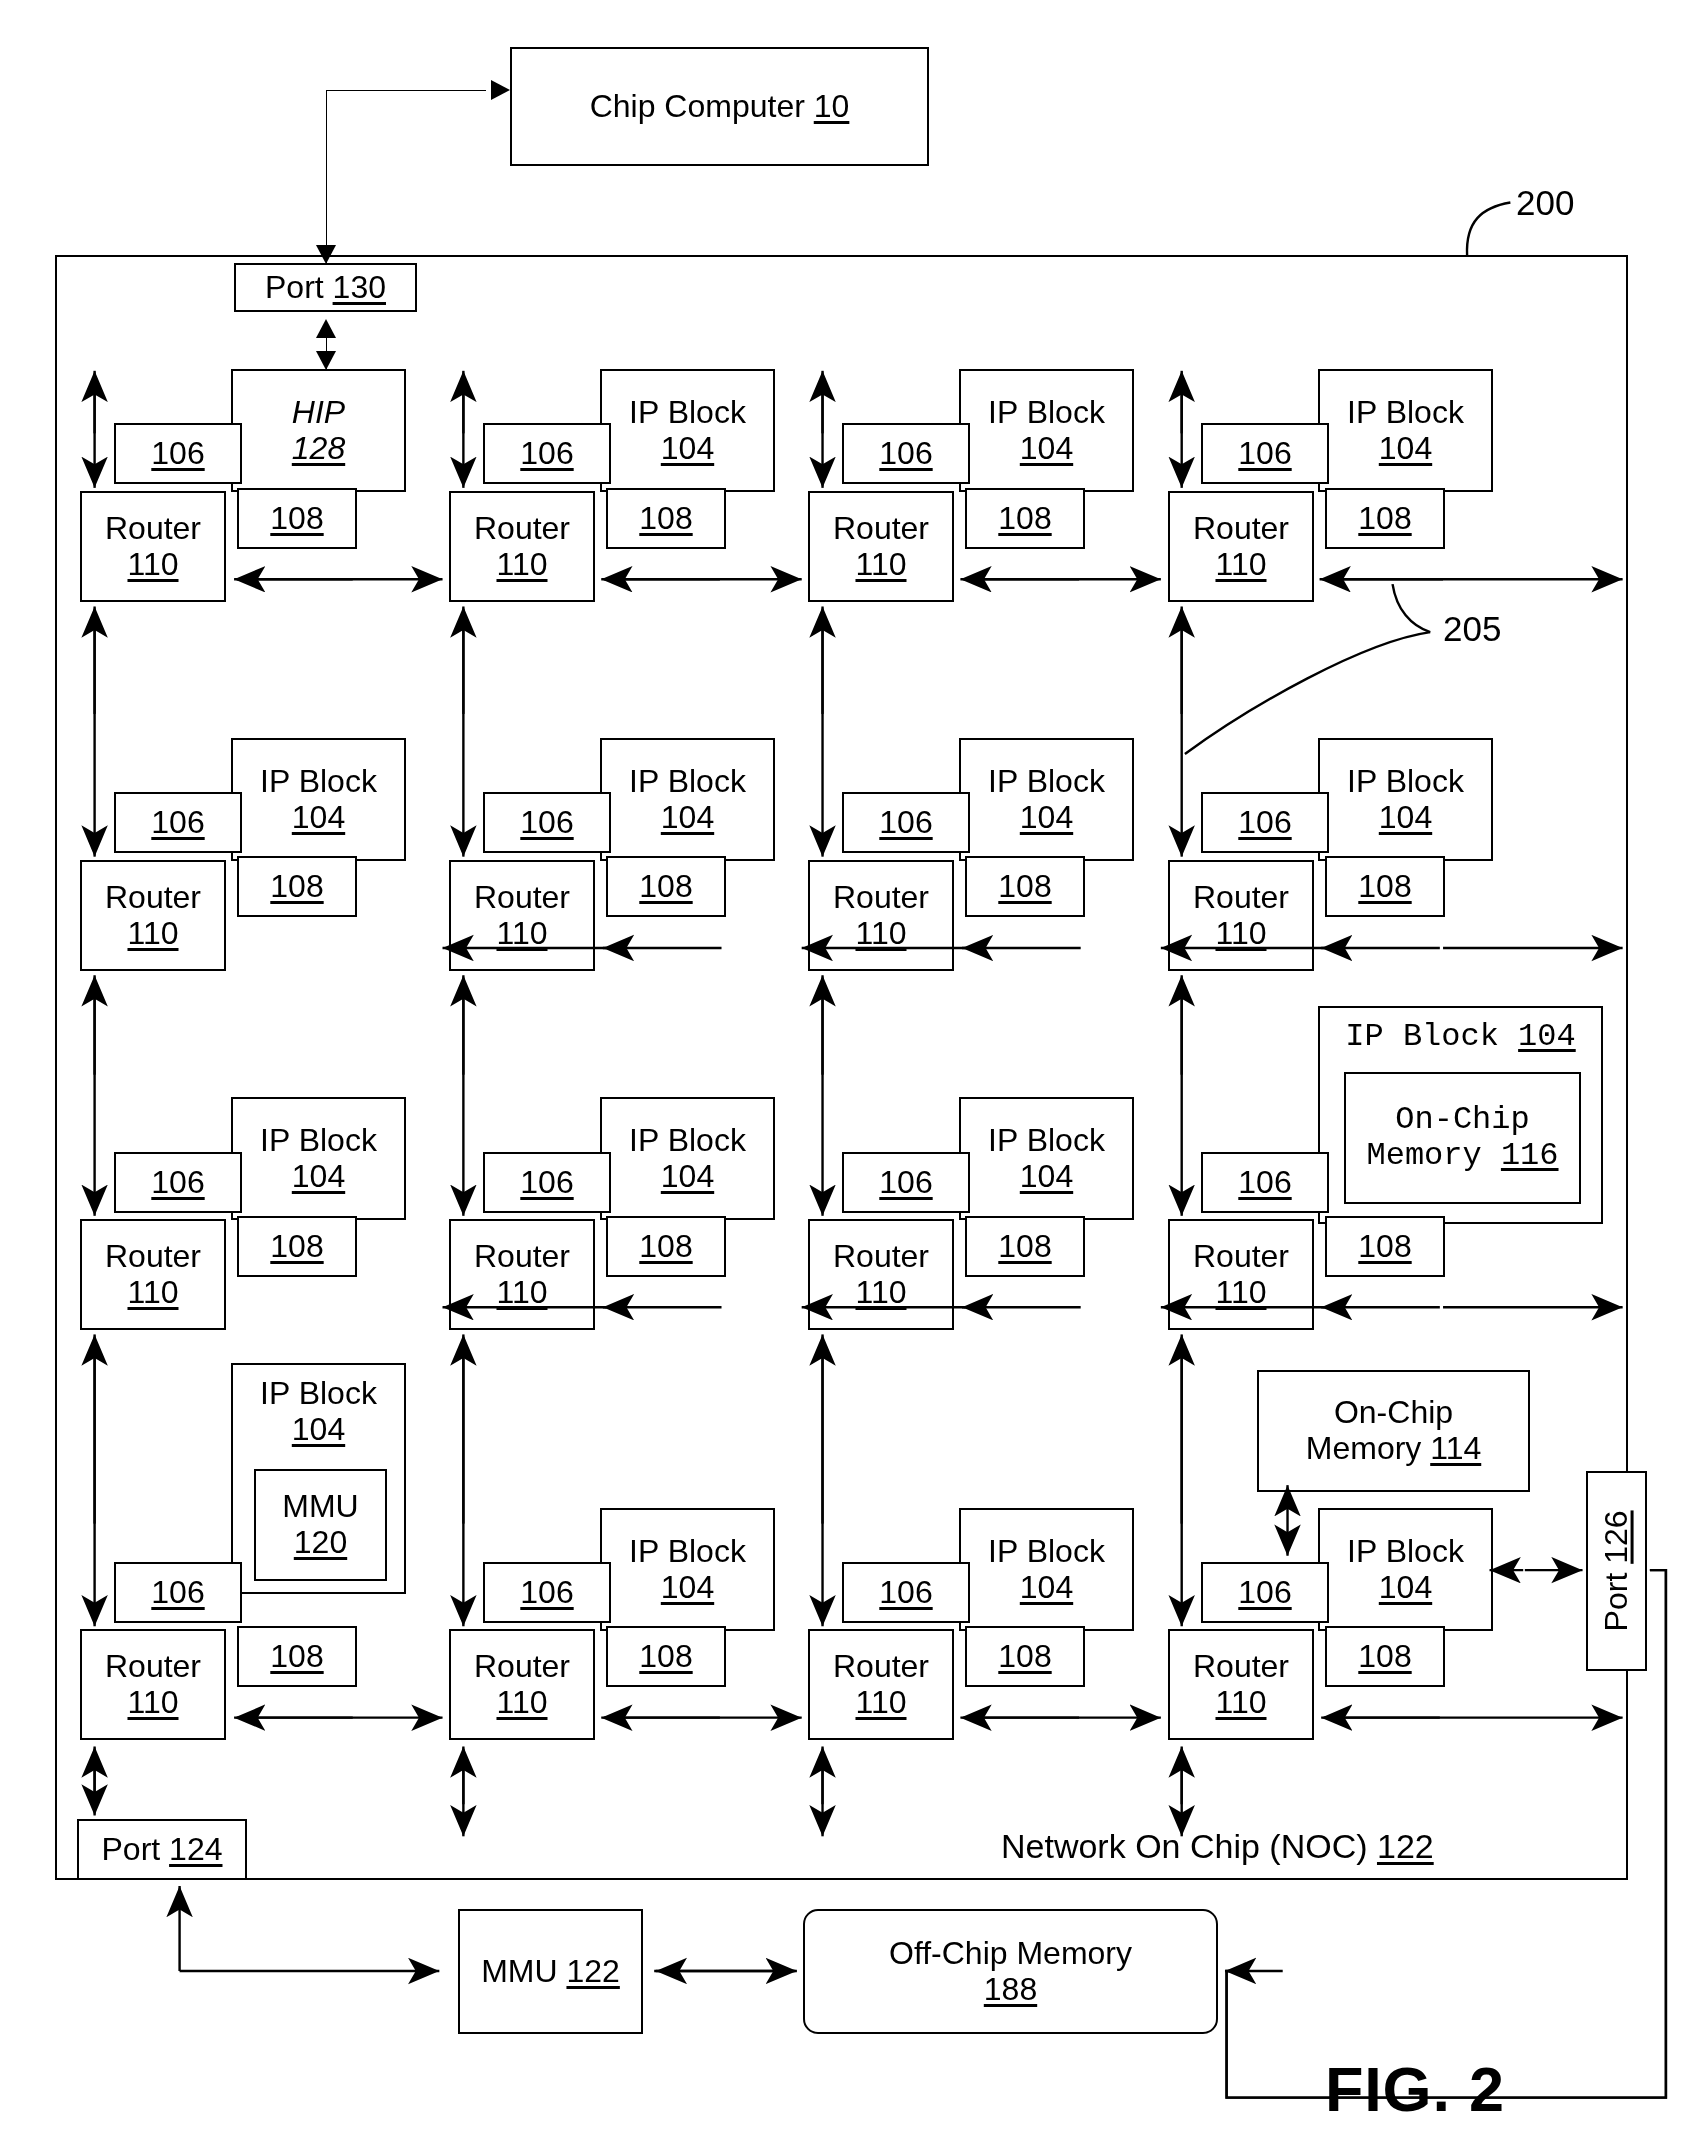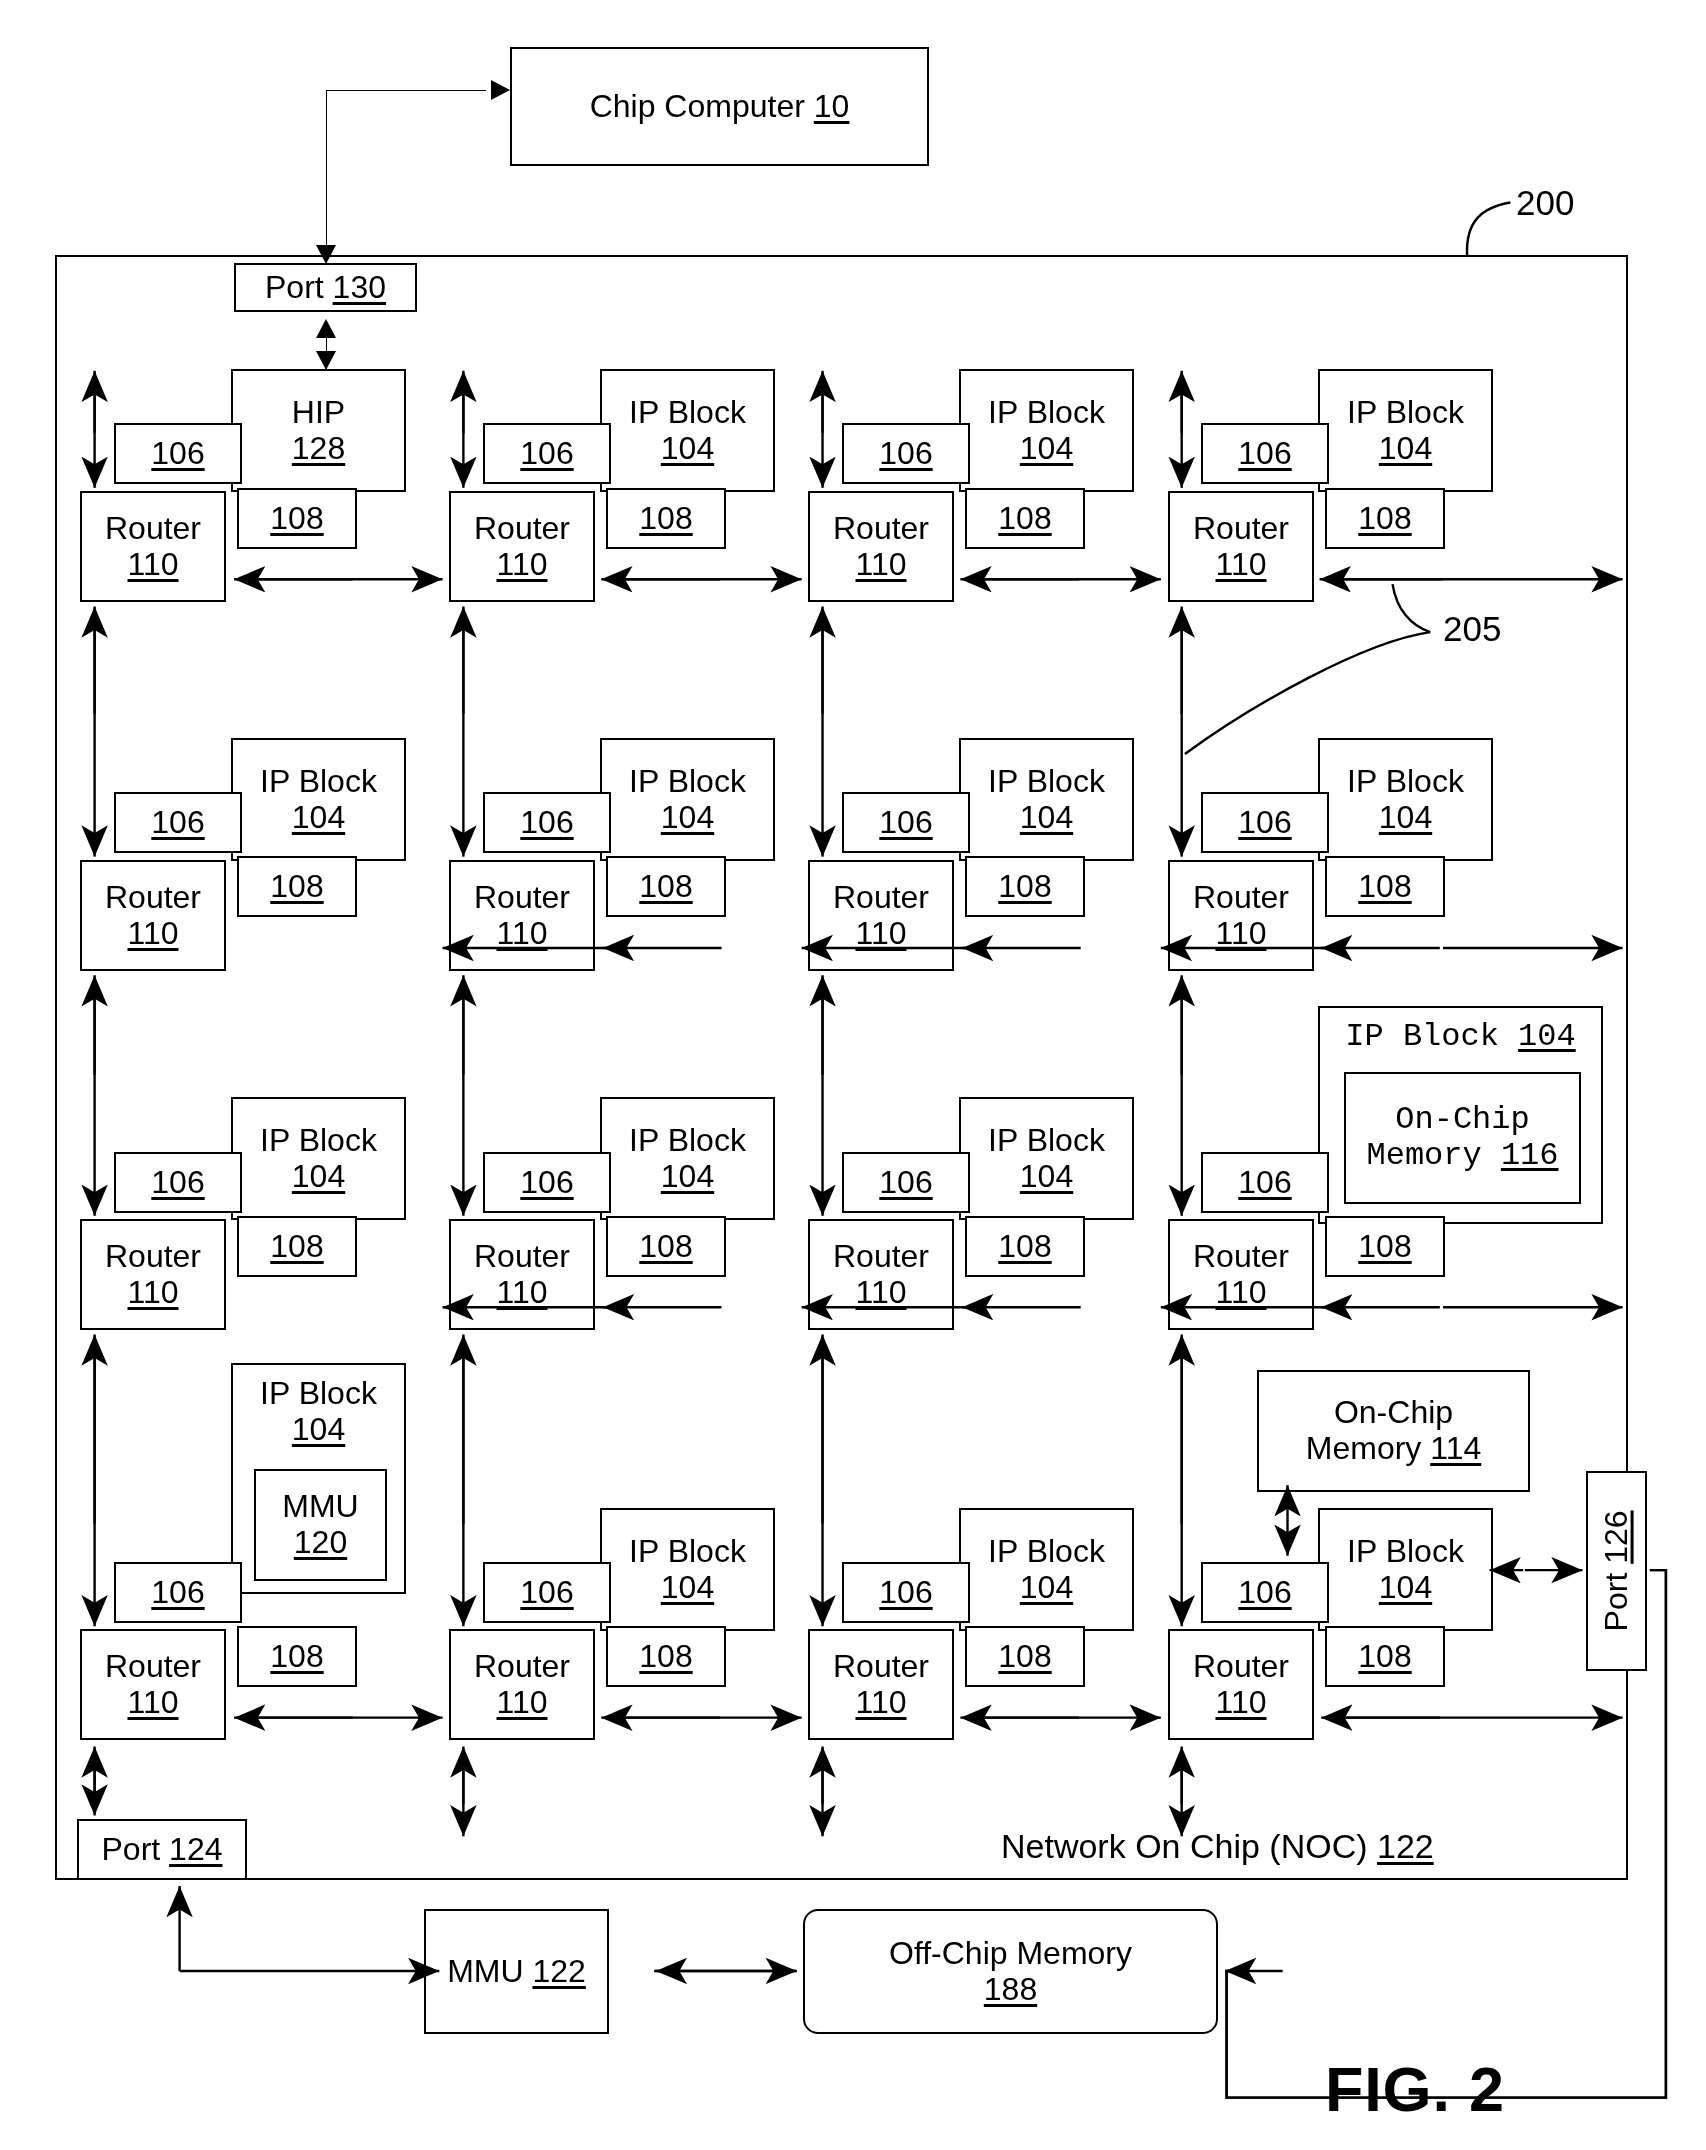--- a/index.html
+++ b/index.html
@@ -54,21 +54,21 @@
 
   <div class="box" style="left:234px;top:263px;width:183px;height:49px;font-size:32px;">
     <span><span>Port </span><span class="u">130</span></span>
   </div>
 
   <div class="thin-v" style="left:326px;top:322px;height:47px;"></div>
   <div class="ah ah-up" style="left:316px;top:319px;"></div>
   <div class="ah ah-dn" style="left:316px;top:351px;"></div>
 
   <div class="box" style="left:231px;top:369px;width:175px;height:123px;">
-    <span style="display:block;"><span>HIP</span><br><span class="u">128</span></span>
+    <span style="display:block;font-style:italic;"><span>HIP</span><br><span class="u">128</span></span>
   </div>
   <div class="box" style="left:114px;top:423px;width:128px;height:61px;">
     <span class="u">106</span>
   </div>
   <div class="box" style="left:237px;top:488px;width:120px;height:61px;">
     <span class="u">108</span>
   </div>
   <div class="box" style="left:80px;top:491px;width:146px;height:111px;">
     <span style="display:block;"><span>Router</span><br><span class="u">110</span></span>
   </div>
@@ -293,21 +293,21 @@
   <div class="box" style="left:1586px;top:1471px;width:61px;height:200px;">
     <span class="vert-label" style="white-space:nowrap;">
       <span>Port </span><span class="u">126</span>
     </span>
   </div>
 
   <div class="box" style="left:77px;top:1819px;width:170px;height:61px;">
     <span><span>Port </span><span class="u">124</span></span>
   </div>
 
-  <div class="box" style="left:424px;top:1909px;width:185px;height:125px;">
+  <div class="box" style="left:458px;top:1909px;width:185px;height:125px;">
     <span><span>MMU </span><span class="u">122</span></span>
   </div>
 
   <div class="box" style="left:803px;top:1909px;width:415px;height:125px;border-radius:15px;">
     <span style="display:block;">
       <span>Off-Chip  Memory</span><br><span class="u">188</span>
     </span>
   </div>
 
   <span class="figlabel" style="left:1325px;top:2053px;">FIG. 2</span>

